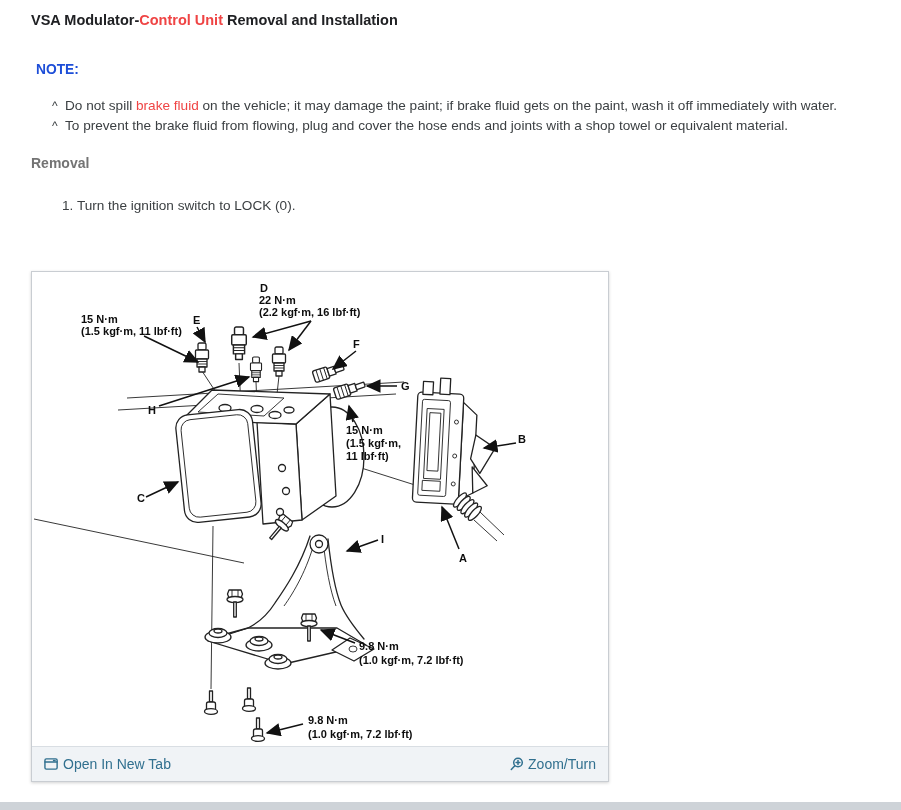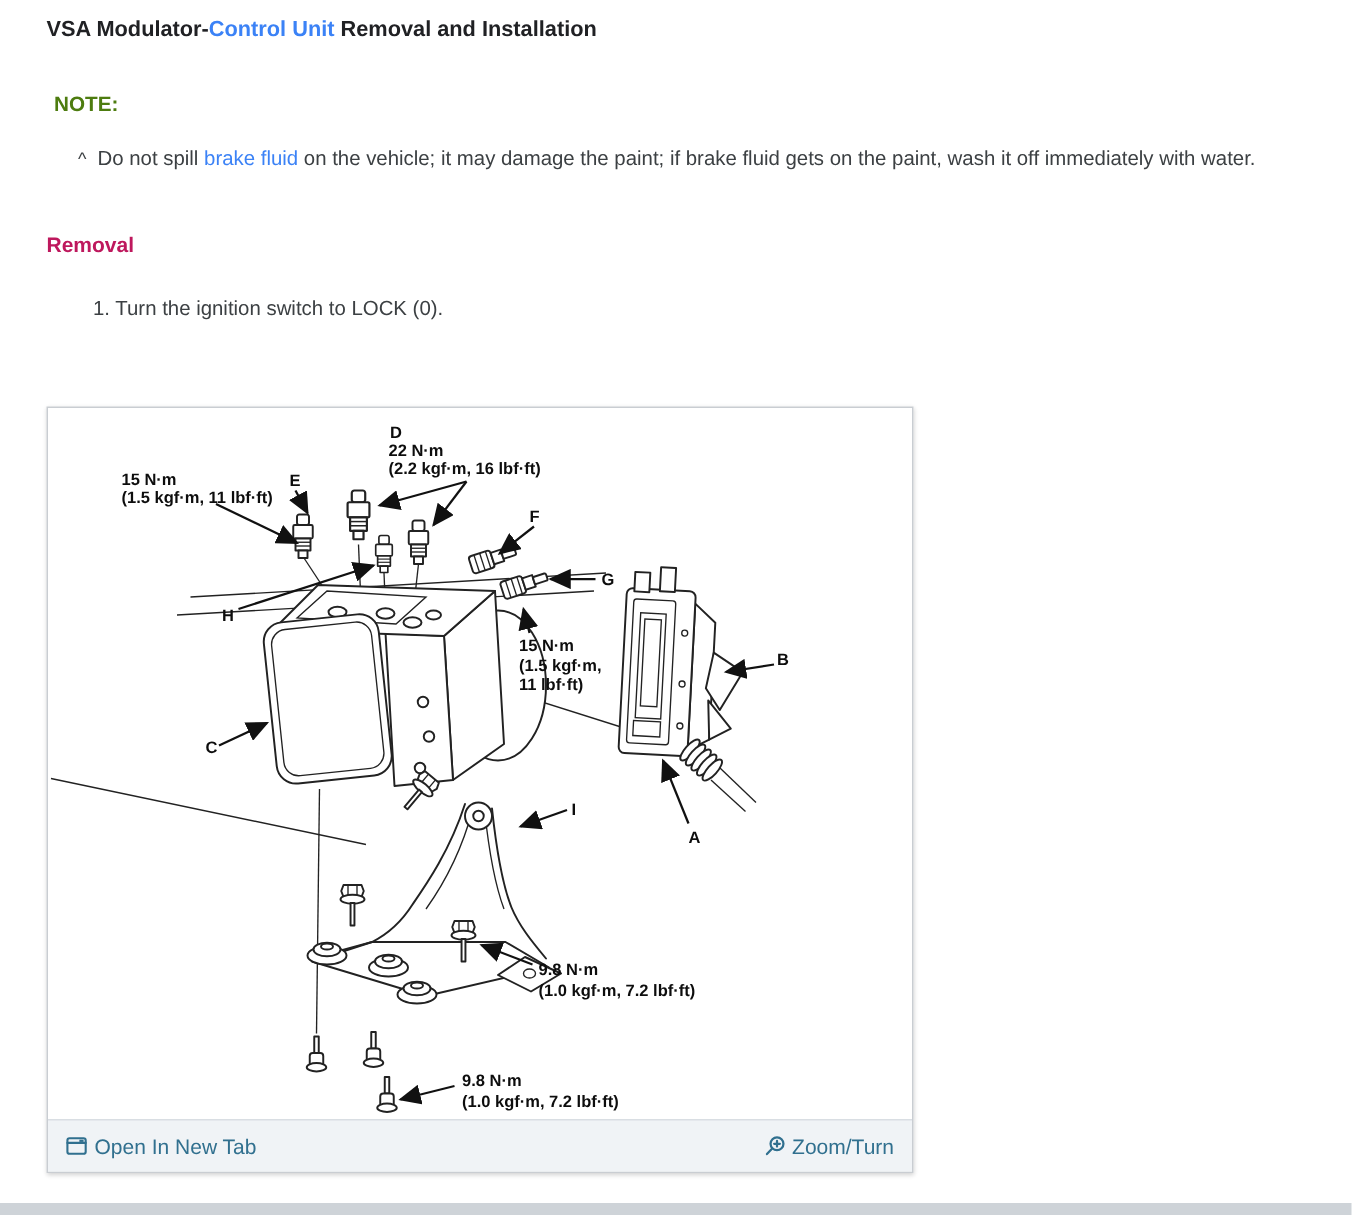--- a/index.html
+++ b/index.html
@@ -6,31 +6,31 @@
   body{
     width:901px;height:810px;position:relative;overflow:hidden;
     background:#ffffff;
     font-family:"Liberation Sans",sans-serif;
     color:#3c4043;
   }
   .page-title{
     position:absolute;left:31px;top:12px;
     font-size:14.5px;font-weight:bold;color:#202124;white-space:nowrap;
   }
-  .lnk{color:#3b82f6;text-align:center;}
+  .lnk{color:#ef4444;text-align:center;}
   .note-block{
     position:absolute;left:36px;top:60px;font-size:13.6px;line-height:20px;
   }
-  .note-heading{font-weight:bold;color:#4d7c0f;font-size:13.8px;margin-bottom:1px;}
+  .note-heading{font-weight:bold;color:#1d4ed8;font-size:13.8px;margin-bottom:1px;}
   .note-list{list-style:none;margin:16px;padding:0;}
   .note-list li{white-space:nowrap;}
   .caret{display:inline-block;width:13px;font-size:12px;color:#3c4043;}
   .removal-heading{
     position:absolute;left:31px;top:155px;
-    font-size:14px;font-weight:bold;color:#be185d;
+    font-size:14px;font-weight:bold;color:#737373;
   }
   .steps{
     position:absolute;left:38px;top:196px;
     font-size:13.6px;line-height:20px;margin-left:24px;
   }
   .steps div{white-space:nowrap;}
   .figure-card{
     position:absolute;left:31px;top:271px;width:578px;
     background:#fff;border:1px solid #c9cdd2;
     box-shadow:0 1px 3px rgba(0,0,0,.18);
@@ -62,20 +62,23 @@
 
 <div class="page-title">
   <span>VSA Modulator-</span><span class="lnk">Control Unit</span><span> Removal and Installation</span>
 </div>
 
 <div class="note-block">
   <div class="note-heading">NOTE:</div>
   <ul class="note-list">
     <li>
       <span class="caret">^</span><span>Do not spill </span><span class="lnk">brake fluid</span><span> on the vehicle; it may damage the paint; if brake fluid gets on the paint, wash it off immediately with water.</span>
+    </li>
+    <li>
+      <span class="caret">^</span><span>To prevent the brake fluid from flowing, plug and cover the hose ends and joints with a shop towel or equivalent material.</span>
     </li>
   </ul>
 </div>
 
 <div class="removal-heading">Removal</div>
 
 <div class="steps">
   <div><span>1.</span> <span>Turn the ignition switch to LOCK (0).</span></div>
 </div>
 

